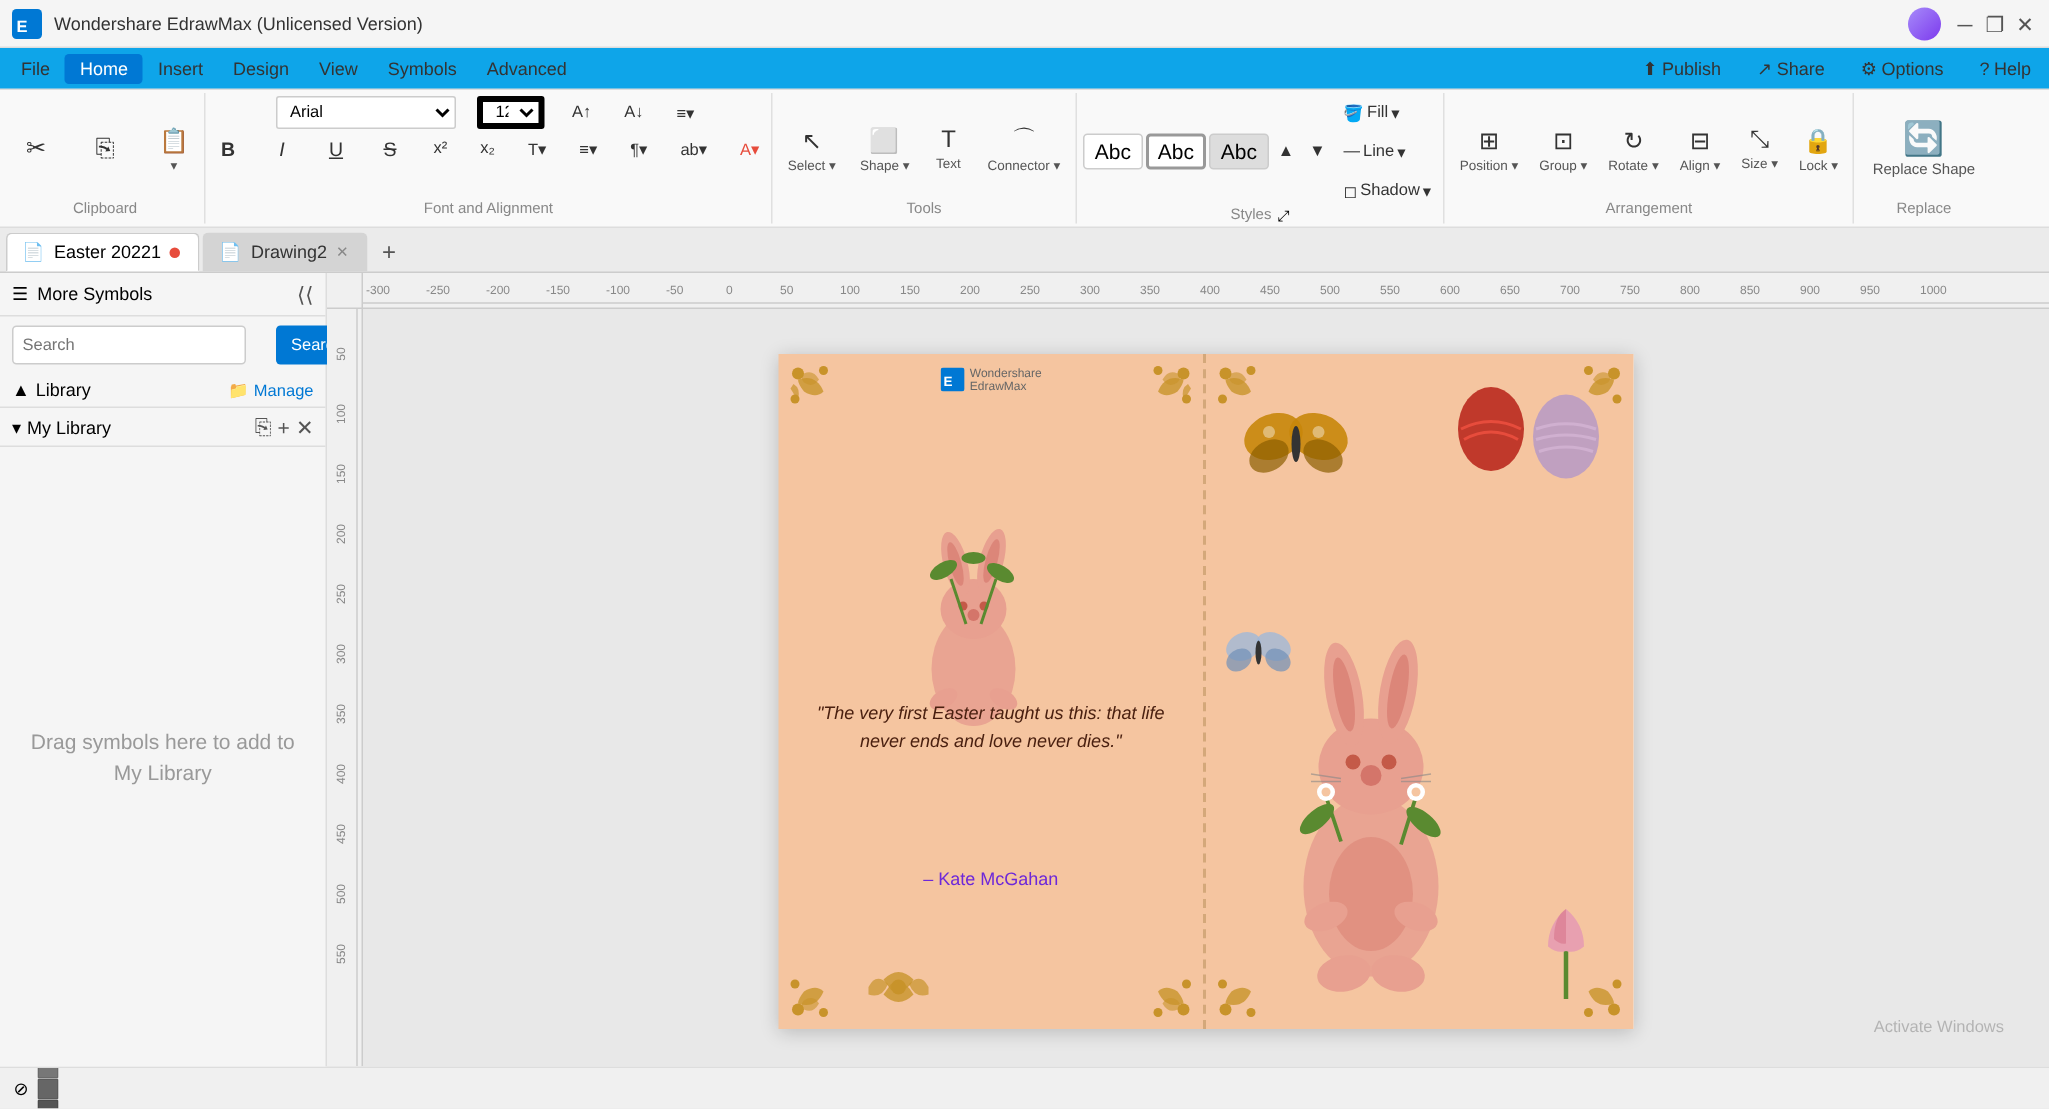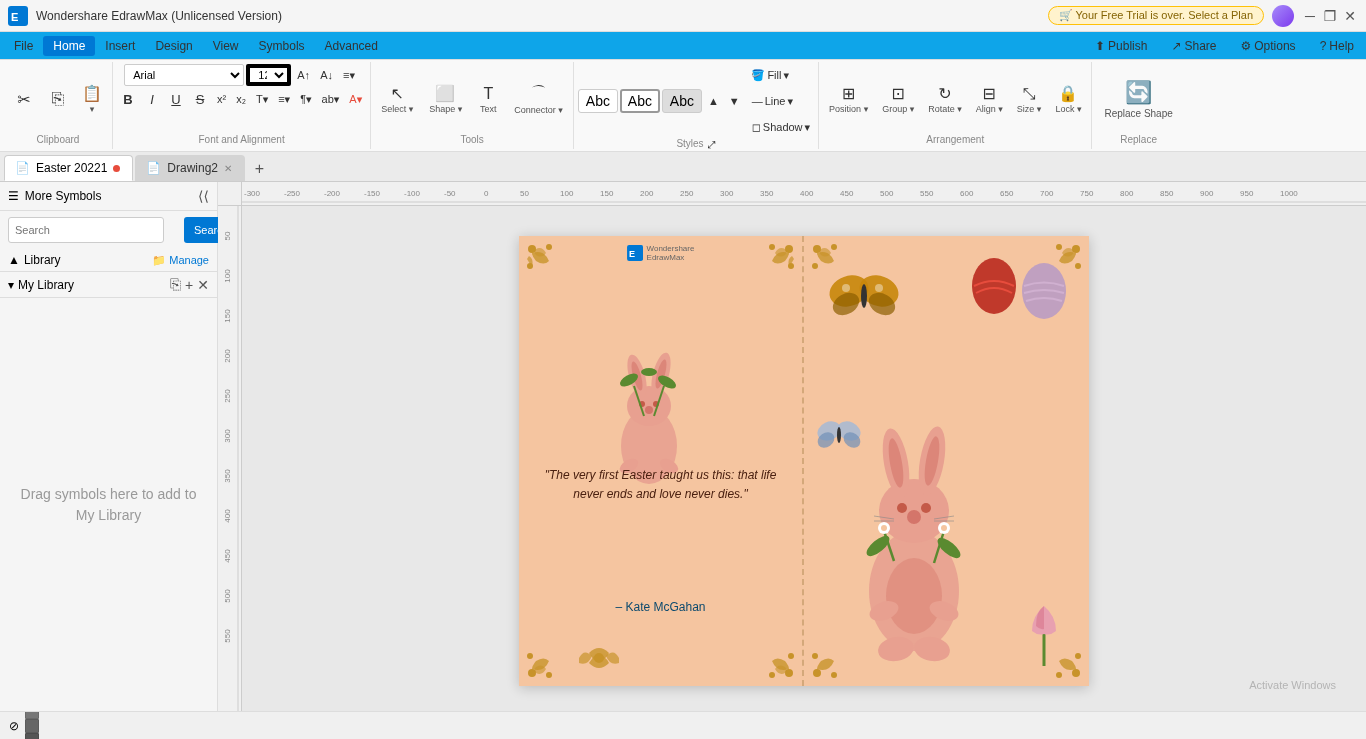--- a/index.html
+++ b/index.html
@@ -88,21 +88,21 @@
       padding: 2px 4px;
       border-right: 1px solid #e0e0e0;
       min-width: fit-content;
     }
     .toolbar-section:last-child { border-right: none; }
     .toolbar-section-label {
       font-size: 10px; color: #888;
       margin-top: auto;
       padding-bottom: 2px;
     }
-    .toolbar-row { display: flex; align-items: center; gap: 2px; flex-wrap: wrap; }
+    .toolbar-row { display: flex; align-items: center; gap: 14px; flex-wrap: wrap; }
     .tb-btn {
       display: flex; flex-direction: column; align-items: center; justify-content: center;
       padding: 3px 6px; border-radius: 3px; cursor: pointer;
       font-size: 11px; color: #333;
       background: none; border: none;
       min-width: 32px; min-height: 28px;
     }
     .tb-btn .icon { font-size: 16px; }
     .tb-btn .label { font-size: 9px; color: #555; margin-top: 1px; }
     .tb-btn-small {
@@ -270,24 +270,24 @@
       position: absolute;
       top: 230px; left: 20px; right: 20px;
       text-align: center;
       font-size: 12px;
       font-style: italic;
       color: #4a2010;
       line-height: 1.6;
     }
     .quote-author {
       position: absolute;
-      top: 364px; left: 20px; right: 20px;
+      top: 343px; left: 20px; right: 20px;
       text-align: center;
       font-size: 12px;
-      color: #0c4a6e;
+      color: #6d28d9;
     }
 
     
     .watermark {
       position: absolute;
       top: 8px; left: 50%; transform: translateX(-50%);
       display: flex; align-items: center; gap: 4px;
       font-size: 9px; color: #888;
     }
 
@@ -331,23 +331,20 @@
 <body>
 
 <div class="titlebar">
   <div class="titlebar-logo">
     <svg width="20" height="20" viewBox="0 0 20 20">
       <rect width="20" height="20" rx="3" fill="#0078d4"></rect>
       <text x="3" y="15" fill="white" font-size="11" font-weight="bold">E</text>
     </svg>
   </div>
   <span class="titlebar-title">Wondershare EdrawMax (Unlicensed Version)</span>
-  <div class="titlebar-trial">
-    🛒 <span>Your Free Trial is over. Select a Plan</span>
-  </div>
   <div class="titlebar-avatar"></div>
   <div class="titlebar-controls">
     <button class="titlebar-btn">─</button>
     <button class="titlebar-btn">❐</button>
     <button class="titlebar-btn">✕</button>
   </div>
 </div>
 
 <div class="menubar">
   <div class="menu-item">File</div>

